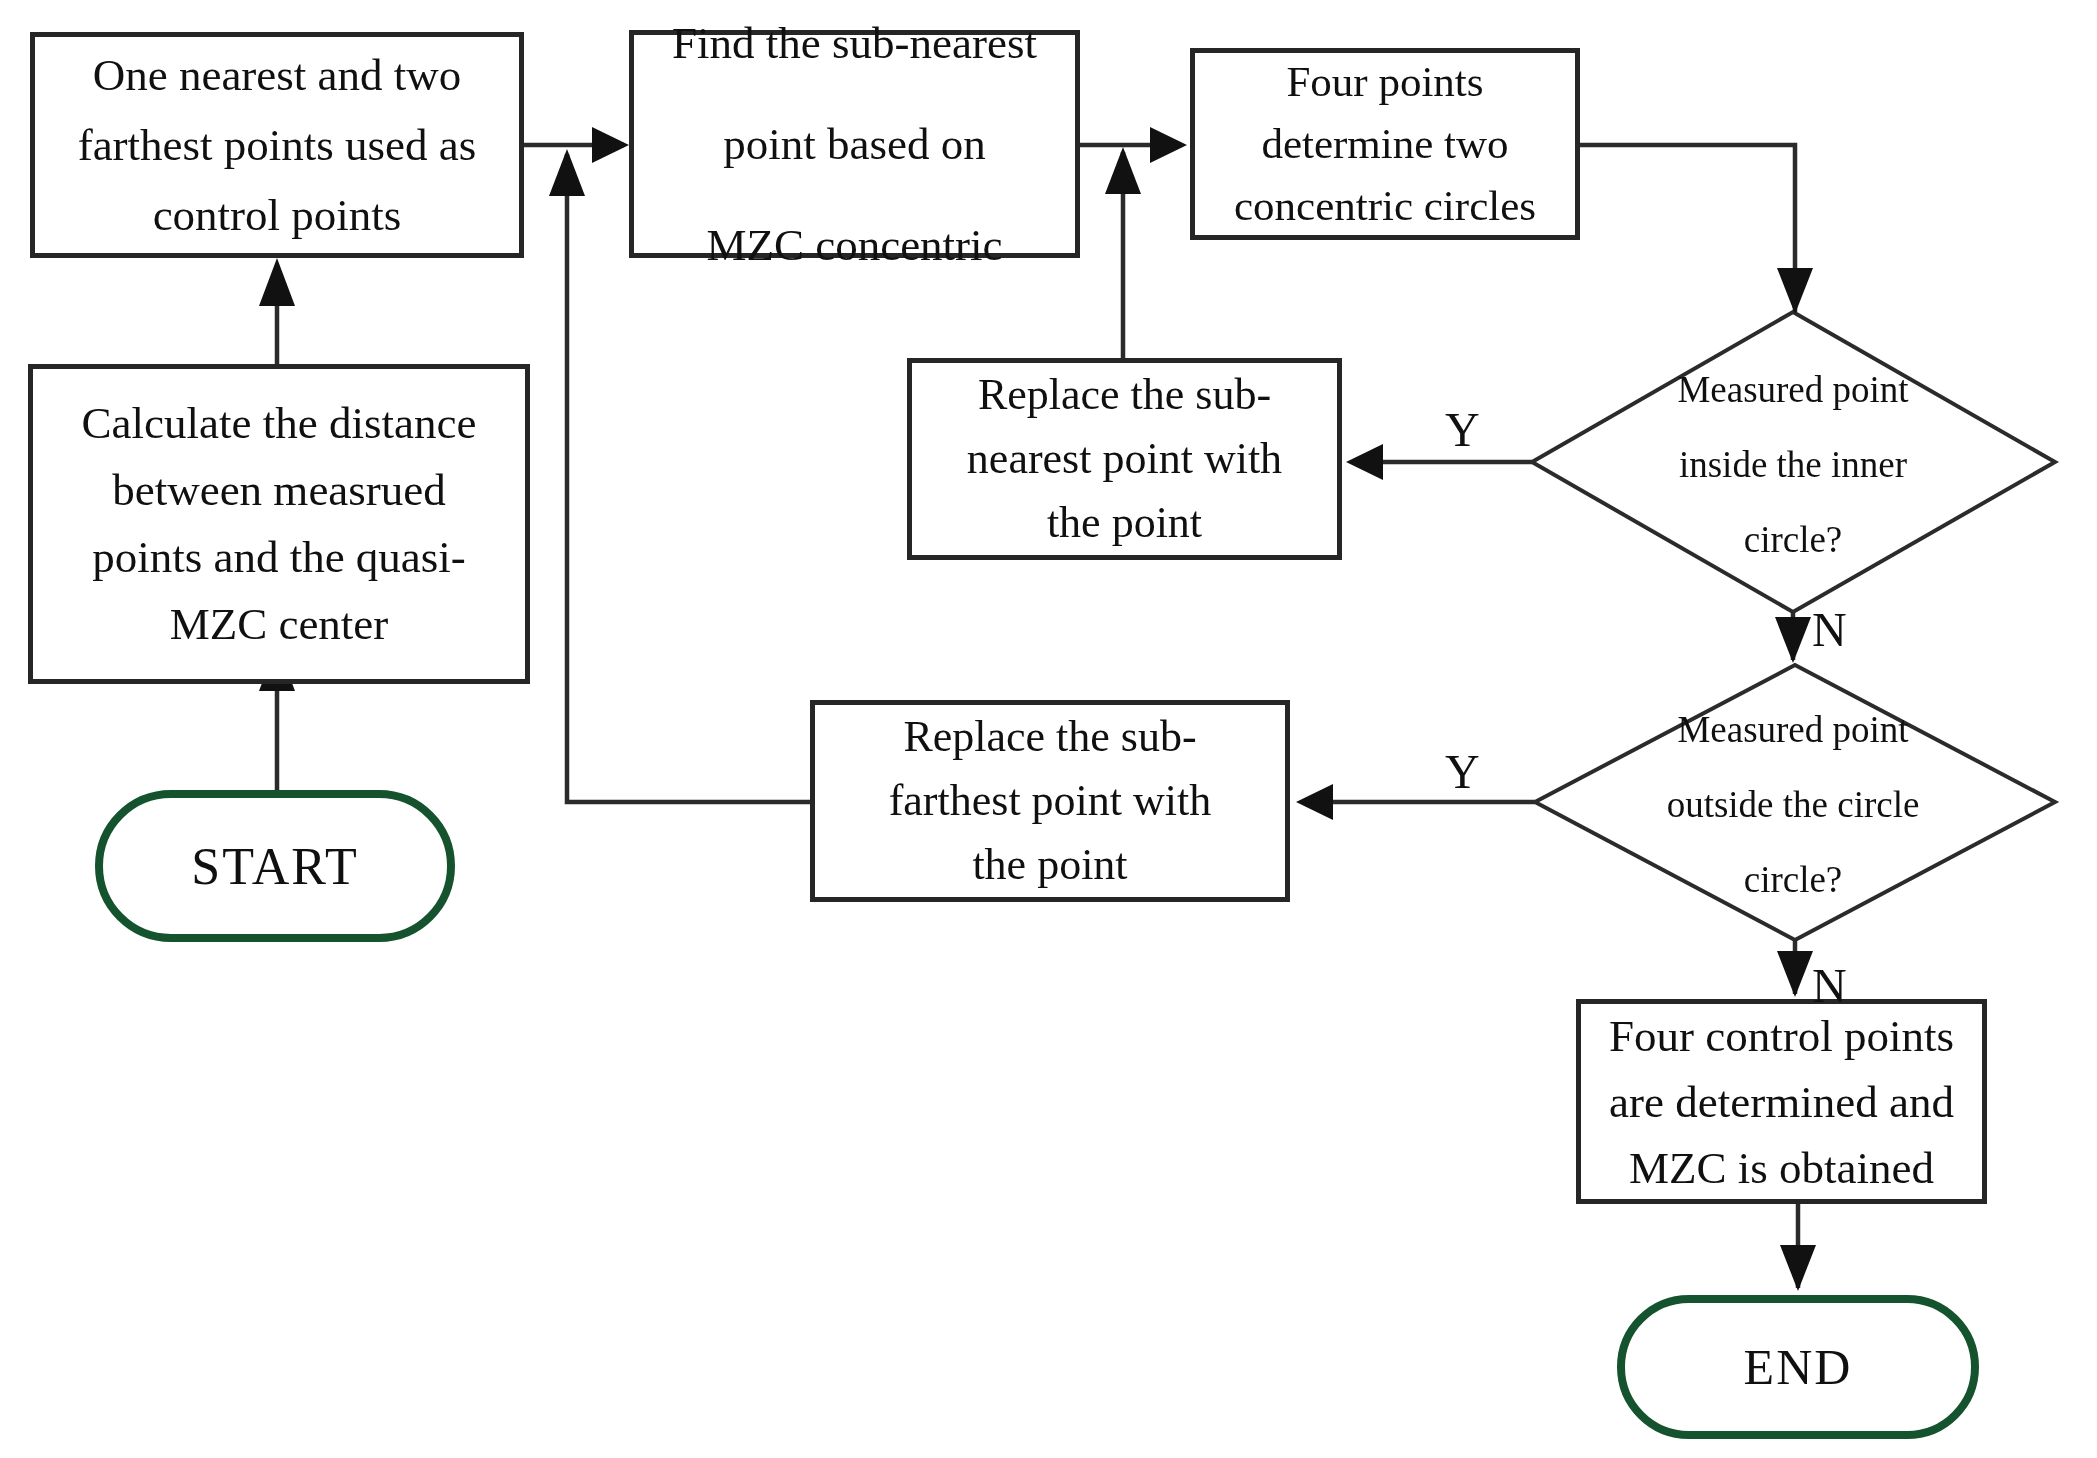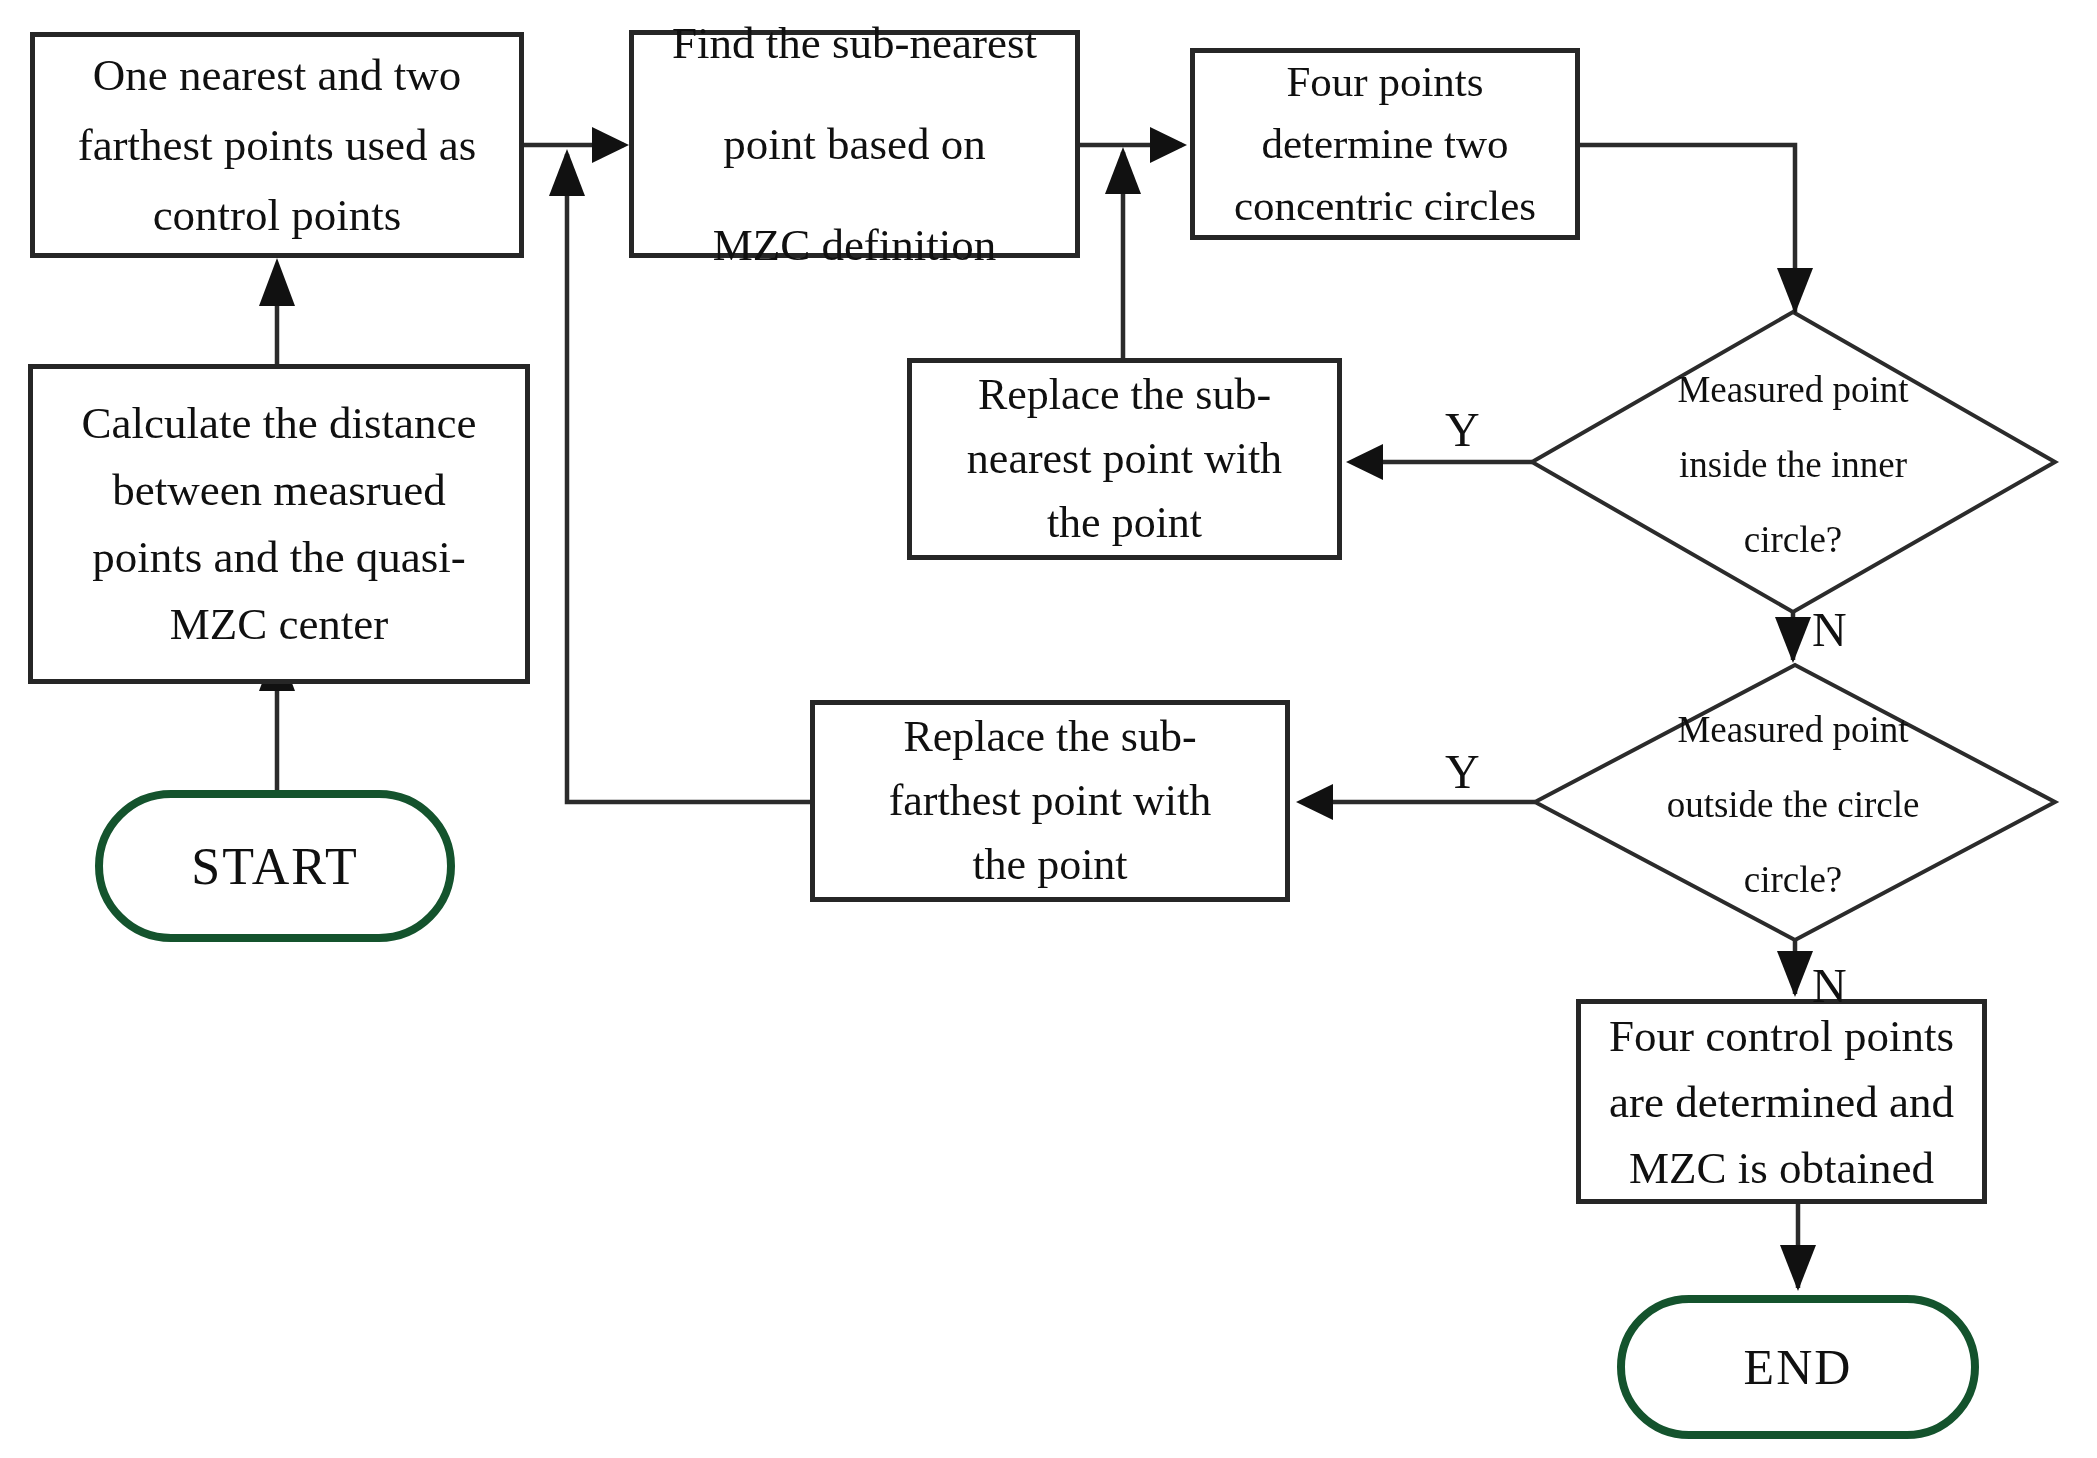--- a/index.html
+++ b/index.html
@@ -118,21 +118,21 @@
 
   <div class="node n-control">
     <div>One nearest and two</div>
     <div>farthest points used as</div>
     <div>control points</div>
   </div>
 
   <div class="node n-find">
     <div>Find the sub-nearest</div>
     <div>point based on</div>
-    <div>MZC definition</div>
+    <div>MZC concentric</div>
   </div>
 
   <div class="node n-four">
     <div>Four points</div>
     <div>determine two</div>
     <div>concentric circles</div>
   </div>
 
   <div class="node n-rnear">
     <div>Replace the sub-</div>

